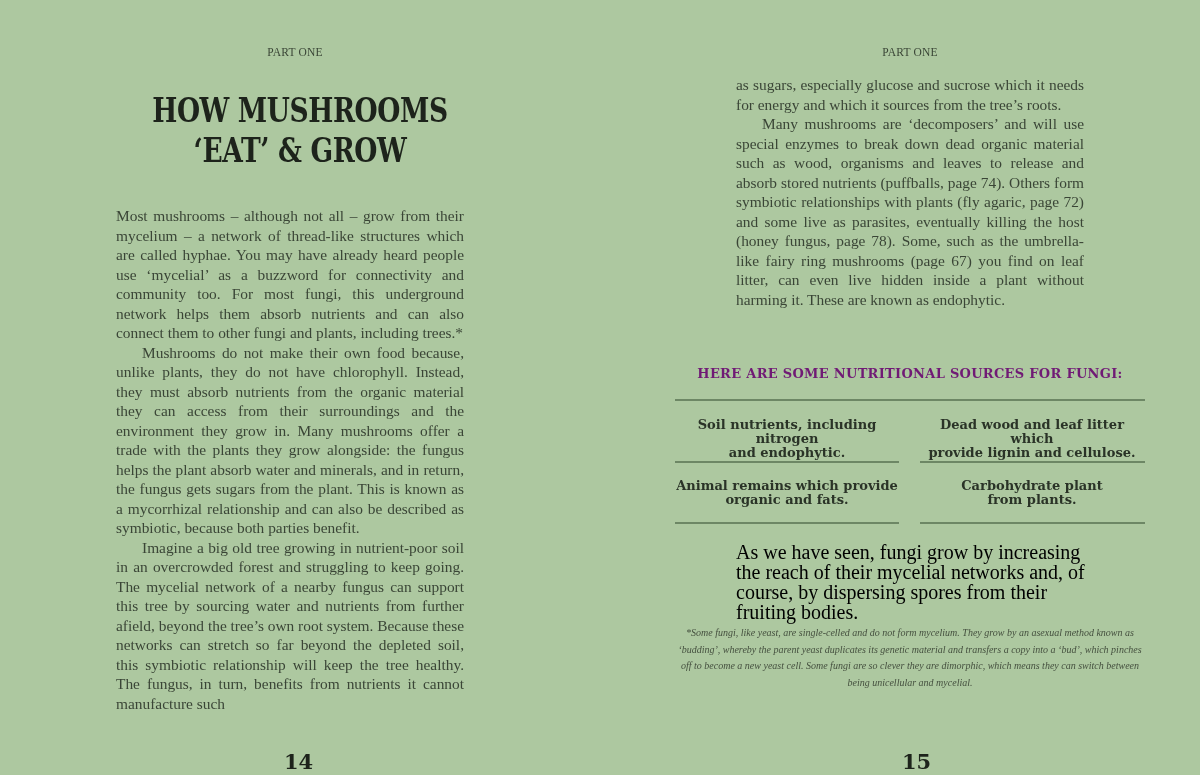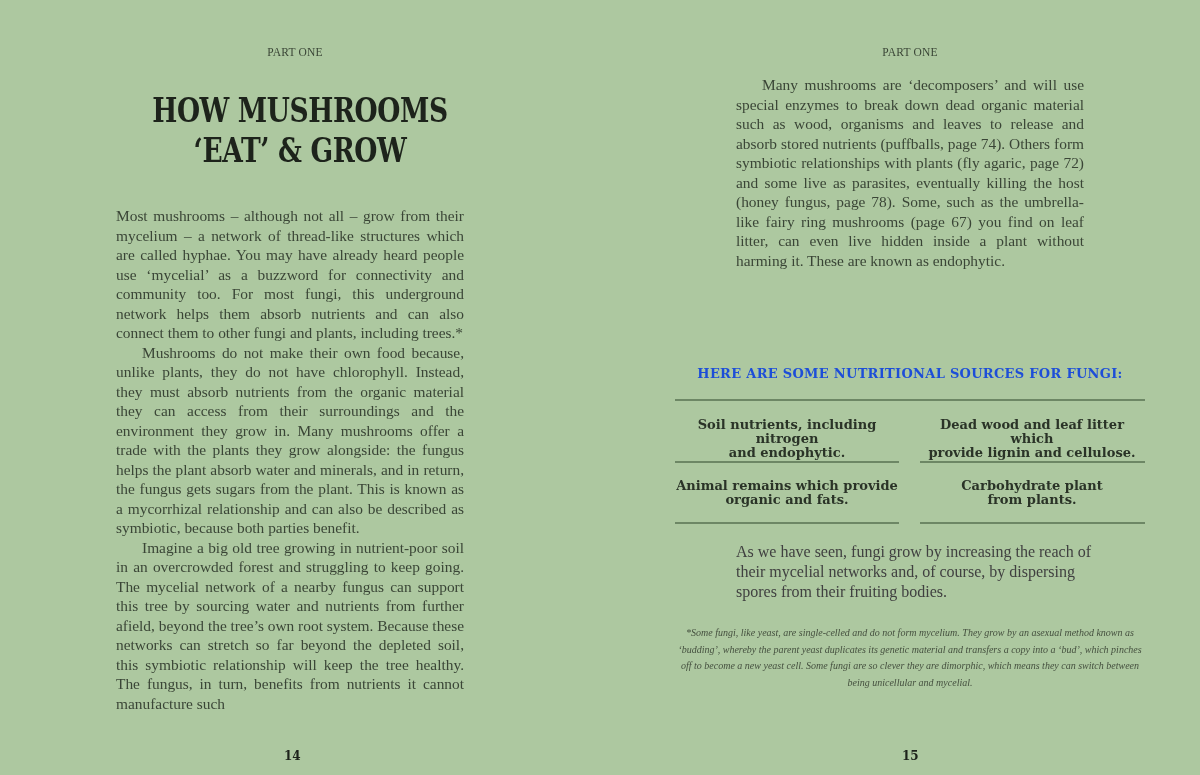--- a/index.html
+++ b/index.html
@@ -47,54 +47,54 @@
 
   .left-body { top: 190px; left: 116px; width: 348px; }
   .right-body { top: 75px; left: 736px; width: 348px; }
 
   .sources-heading {
     position: absolute; top: 366px; left: 670px; width: 480px;
     text-align: center;
     font-family: "DejaVu Serif", serif;
     font-weight: bold;
     font-size: 13px; letter-spacing: 0.3px;
-    color: #1d4ed8;
+    color: #701a75;
   }
 
   .rule { position: absolute; height: 1.5px; background: #6d8765; }
 
   .source-cell {
     position: absolute;
     width: 224px;
     text-align: center;
     font-family: "DejaVu Serif", serif;
     font-size: 13px; line-height: 14px;
     font-weight: bold;
     color: #2a3327;
   }
 
   .closing-text {
     position: absolute; top: 542px; left: 736px; width: 360px;
-    font-size: 16px; line-height: 20px;
-    color: #404040;
+    font-size: 20px; line-height: 20px;
+    color: #000000;
   }
 
   .footnote {
     position: absolute; top: 625px; left: 672px; width: 476px;
     text-align: center;
     font-style: italic;
     font-size: 10px; line-height: 16.5px;
     color: #45503f;
   }
 
   .folio {
     position: absolute; top: 733px;
     font-family: "DejaVu Serif", serif;
     font-weight: bold;
-    font-size: 12px;
+    font-size: 21px;
     color: #1d231b;
   }
   .folio-left { left: 284px; }
 </style>
 </head>
 <body>
 
 <div class="page page-left">
   <div class="running-head">PART ONE</div>
 
@@ -111,20 +111,21 @@
 
   <div class="folio folio-left">14</div>
 </div>
 
 <div class="page page-right">
   <div class="running-head">PART ONE</div>
   <div class="folio" style="left:302px;">15</div>
 </div>
 
 <div class="body-text right-body">
+  <p>as sugars, especially glucose and sucrose which it needs for energy and which it sources from the tree’s roots.</p>
   <p class="indent">Many mushrooms are ‘decomposers’ and will use special enzymes to break down dead organic material such as wood, organisms and leaves to release and absorb stored nutrients (puffballs, page 74). Others form symbiotic relationships with plants (fly agaric, page 72) and some live as parasites, eventually killing the host (honey fungus, page 78). Some, such as the umbrella-like fairy ring mushrooms (page 67) you find on leaf litter,  can even live hidden inside a plant without harming it. These are known as endophytic.</p>
 </div>
 
 <div class="sources-heading">HERE ARE SOME NUTRITIONAL SOURCES FOR FUNGI:</div>
 
 <div class="rule" style="top:399px; left:675px; width:470px;"></div>
 <div class="rule" style="top:461px; left:675px; width:224px;"></div>
 <div class="rule" style="top:461px; left:920px; width:225px;"></div>
 <div class="rule" style="top:522px; left:675px; width:224px;"></div>
 <div class="rule" style="top:522px; left:920px; width:225px;"></div>

